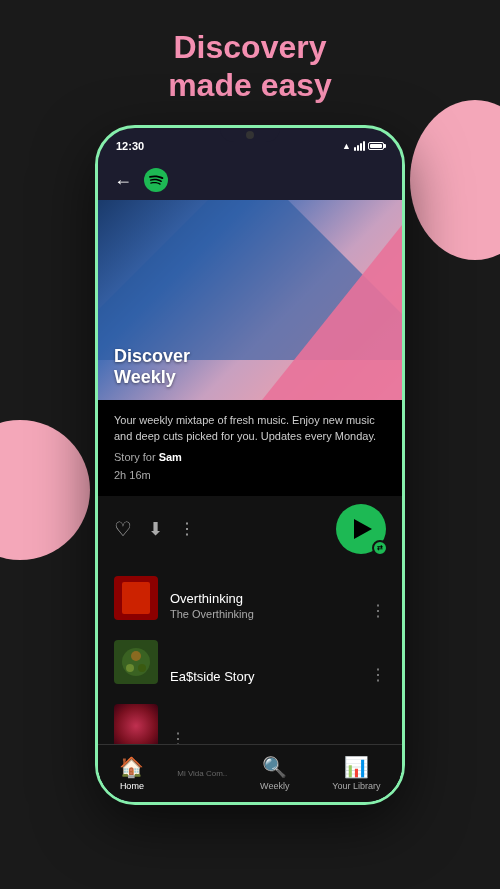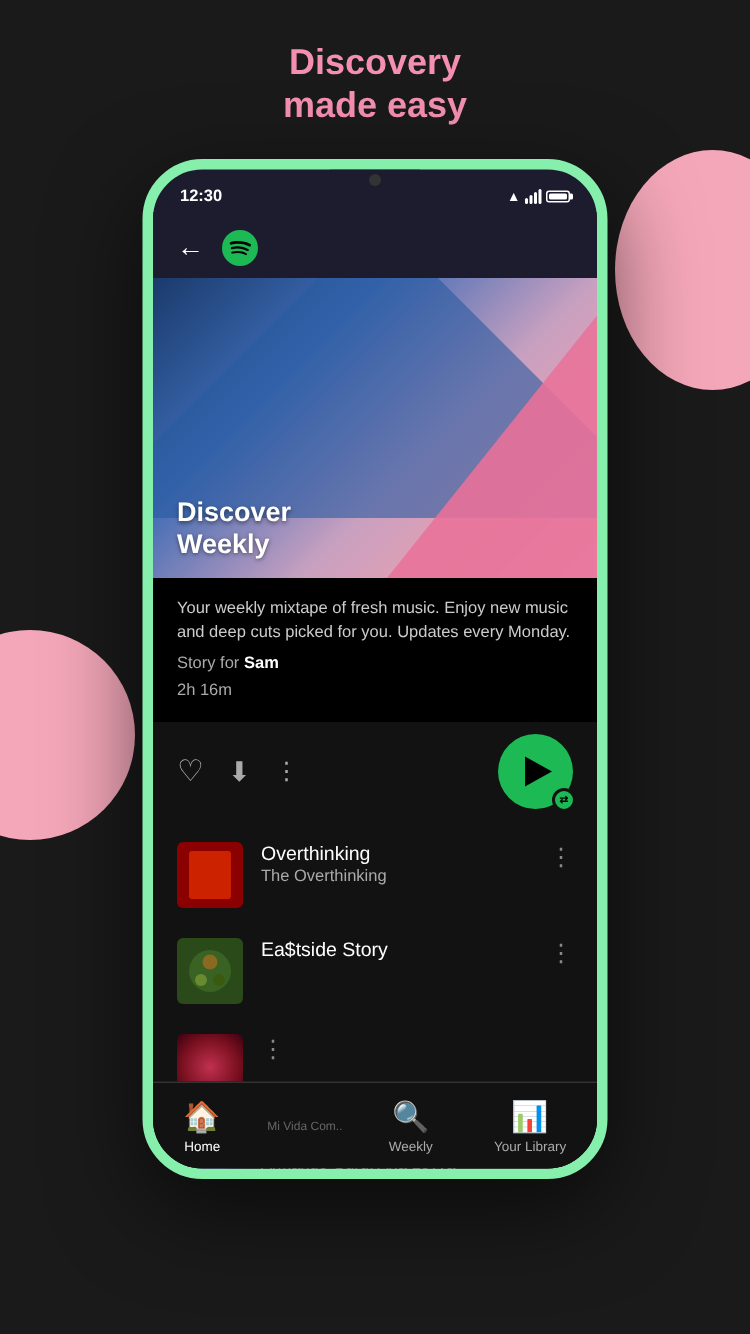--- a/index.html
+++ b/index.html
@@ -37,34 +37,34 @@
       z-index: 0;
     }
 
     
     .header-title {
       position: relative;
       z-index: 1;
       text-align: center;
       padding: 28px 60px 20px;
       color: #f48fb1;
-      font-size: 24px;
+      font-size: 32px;
       font-weight: 700;
       line-height: 1.2;
     }
 
     
     .phone-frame {
       position: relative;
       z-index: 1;
       width: 310px;
       height: 680px;
       background: #1c1c2e;
       border-radius: 40px;
-      border: 7px solid #86efac;
+      border: 3px solid #86efac;
       overflow: hidden;
       box-shadow: 0 20px 60px rgba(0,0,0,0.6);
     }
 
     
     .phone-notch {
       width: 60px;
       height: 14px;
       background: #1c1c2e;
       border-radius: 0 0 20px 20px;
@@ -296,21 +296,21 @@
       font-weight: 700;
     }
 
     
     .song-list {
       background: #121212;
       padding-bottom: 60px;
     }
     .song-item {
       display: flex;
-      align-items: flex-start;
+      align-items: flex-end;
       padding: 10px 16px;
       gap: 12px;
       border-bottom: none;
     }
     .song-thumb {
       width: 44px;
       height: 44px;
       border-radius: 4px;
       flex-shrink: 0;
       overflow: hidden;

